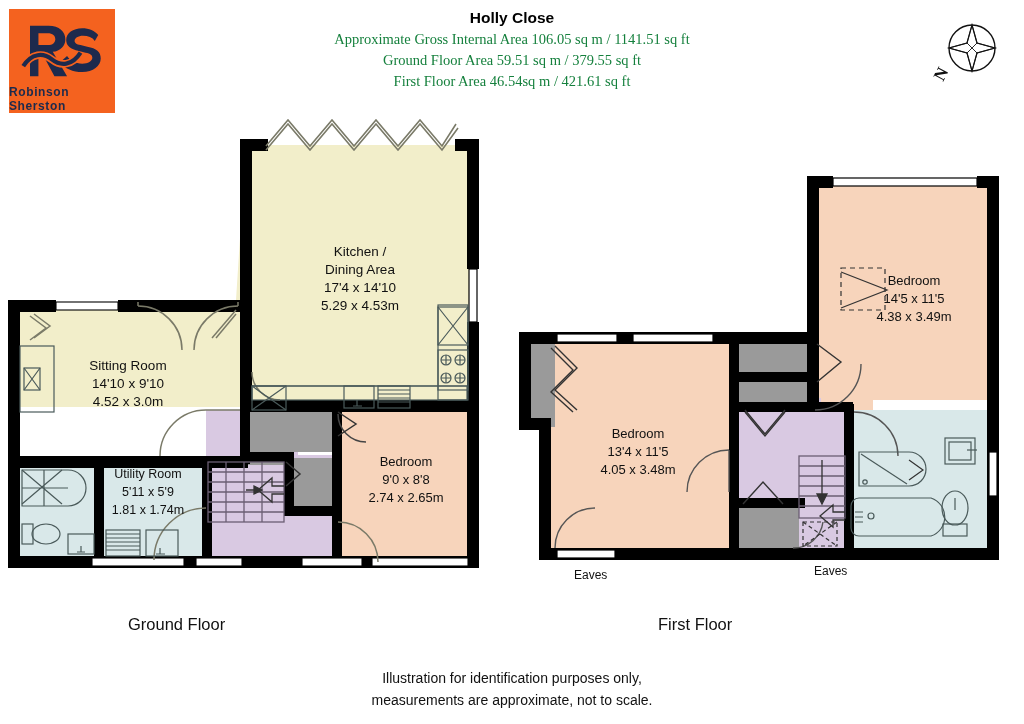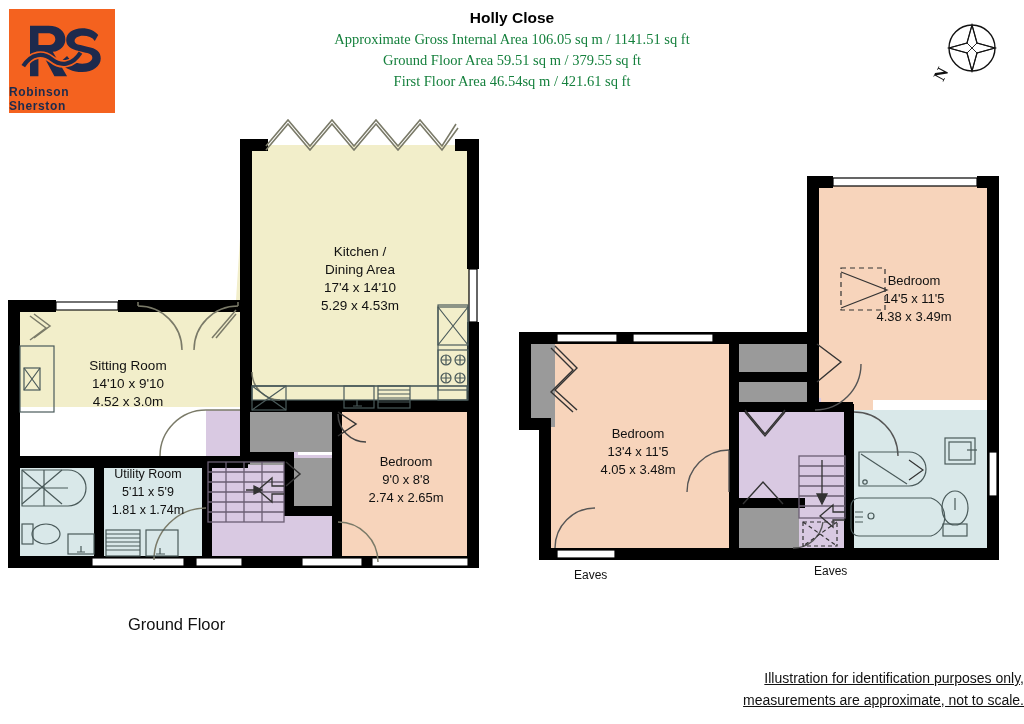--- a/index.html
+++ b/index.html
@@ -65,21 +65,21 @@
   
   .eaves-label {
     position: absolute; font-size: 12px; color: #111;
   }
   #eaves-1 { left: 574px; top: 568px; }
   #eaves-2 { left: 814px; top: 564px; }
 
   
   .footer {
     position: absolute; left: 0; top: 668px; width: 1024px;
-    text-align: right; font-size: 14px; line-height: 1.55; color: #111; text-decoration: underline;
+    text-align: center; font-size: 14px; line-height: 1.55; color: #111;
   }
 
   
 </style>
 </head>
 <body>
 
 <div id="stage">
 
   <div class="logo-box">
@@ -437,19 +437,20 @@
       <text x="123" y="278" font-size="13">Bedroom</text>
       <text x="123" y="296" font-size="13">13'4 x 11'5</text>
       <text x="123" y="314" font-size="13">4.05 x 3.48m</text>
     </g>
   </svg>
 
   <div class="eaves-label" id="eaves-1">Eaves</div>
   <div class="eaves-label" id="eaves-2">Eaves</div>
 
   <div class="floor-label" id="label-ground">Ground Floor</div>
+  <div class="floor-label" id="label-first">First Floor</div>
 
   <div class="footer">
     <div>Illustration for identification purposes only,</div>
     <div>measurements are approximate, not to scale.</div>
   </div>
 
 </div>
 
 </body></html>

